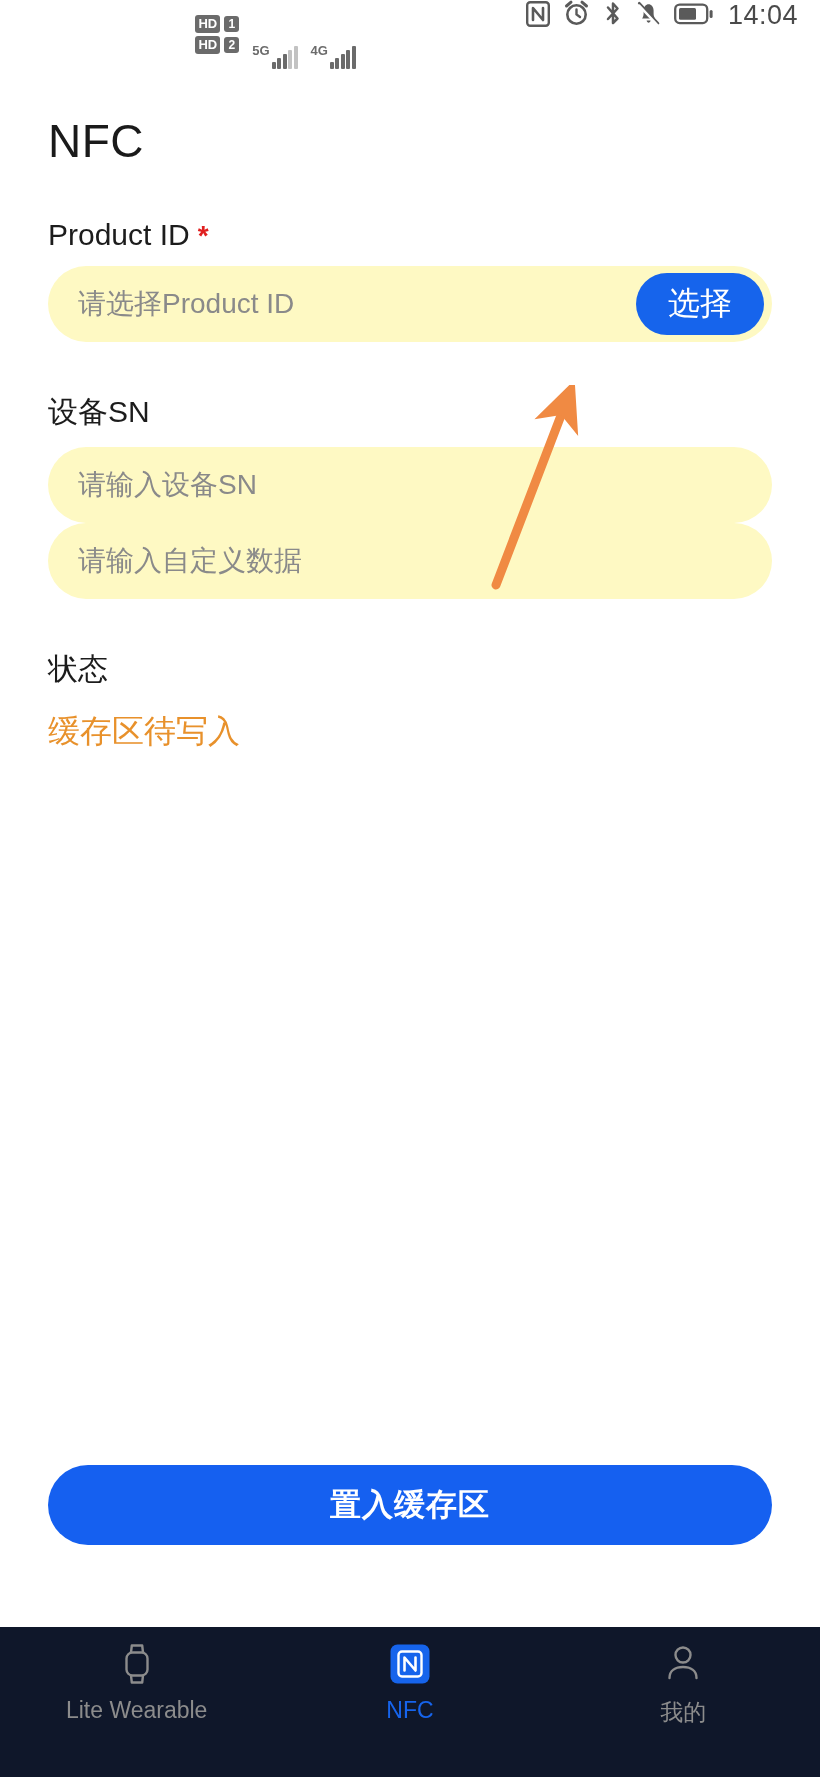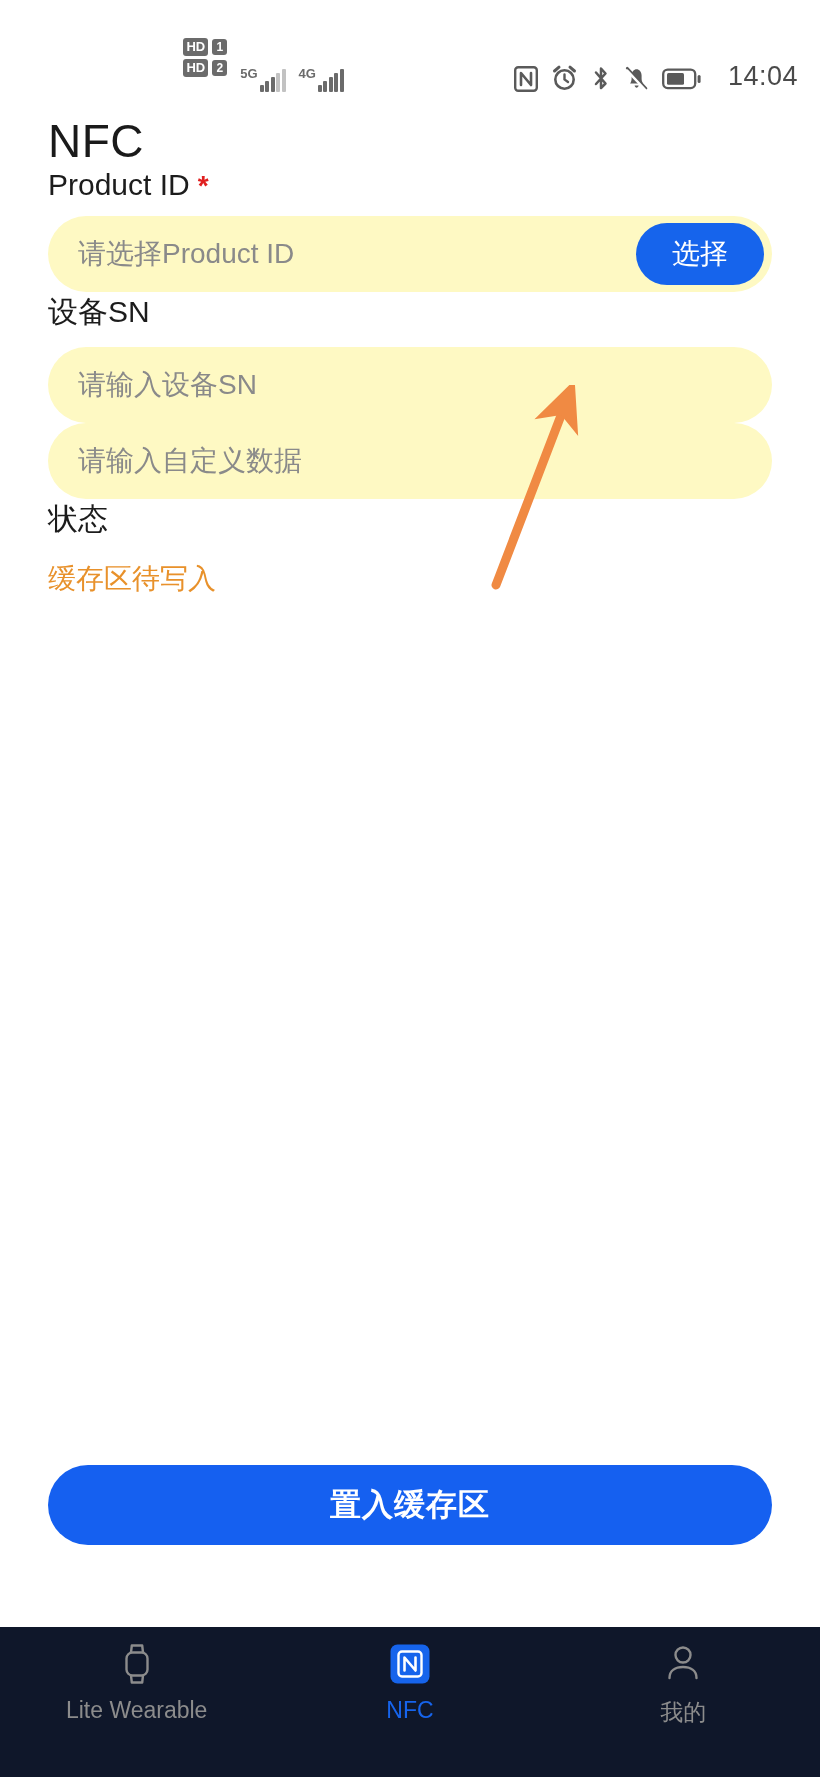--- a/index.html
+++ b/index.html
@@ -17,21 +17,21 @@
     background: #ffffff;
     overflow: hidden;
   }
 
   
   .statusbar {
     position: absolute;
     top: 0; left: 0; right: 0;
     height: 92px;
     display: flex;
-    align-items: flex-end;
+    align-items: flex-start;
     justify-content: flex-end;
     padding-right: 22px;
     gap: 0px;
     color: #5a5a5a;
   }
   .sb-left-icons {
     display: flex;
     align-items: center;
     gap: 9px;
     margin-right: 170px;
@@ -58,41 +58,42 @@
   .net-group { display: flex; align-items: flex-end; gap: 2px; margin-left: 4px; margin-top: 44px; }
   .net-label { font-size: 13px; font-weight: 700; color: #6b6b6b; line-height: 1; margin-bottom: 12px; }
   .bars { display: flex; align-items: flex-end; gap: 1.5px; height: 22px; }
   .bars i { display: block; width: 4px; background: #6b6b6b; border-radius: 1px; }
   .bars i.dim { background: #c2c2c2; }
   .sb-right-icons { display: flex; align-items: center; gap: 13px; }
   .sb-icon svg { display: block; }
   .clock {
     font-size: 27px;
     color: #4a4a4a;
-    margin-left: 26px;
+    margin-left: 14px;
     letter-spacing: 0.5px;
     font-family: "Liberation Sans", sans-serif;
   }
 
   
   .content {
     position: absolute;
     top: 92px; left: 0; right: 0; bottom: 150px;
     padding: 0 48px;
   }
   .page-title {
     font-size: 46px;
     font-weight: 500;
     color: #1a1a1a;
     letter-spacing: 0.5px;
     margin-top: 22px;
   }
   .field-label {
     font-size: 30px;
     color: #1c1c1c;
+    margin-top: 50px;
     margin-bottom: 14px;
     display: flex;
     align-items: baseline;
     gap: 8px;
     font-weight: 400;
   }
   .required-star {
     color: #e02020;
     font-size: 28px;
     font-weight: 700;
@@ -114,30 +115,30 @@
     white-space: nowrap;
     overflow: hidden;
   }
   .select-btn {
     height: 62px;
     min-width: 128px;
     background: #1664ec;
     color: #ffffff;
     border: none;
     border-radius: 31px;
-    font-size: 28px;
+    font-size: 32px;
     font-family: "Liberation Sans", sans-serif;
     cursor: pointer;
     padding: 0 26px;
     display: flex;
     align-items: center;
     justify-content: center;
   }
   .status-value {
-    font-size: 28px;
+    font-size: 32px;
     color: #e8912b;
     margin-top: 20px;
   }
 
   
   .arrow-anno {
     position: absolute;
     left: 480px;
     top: 385px;
     width: 110px;

